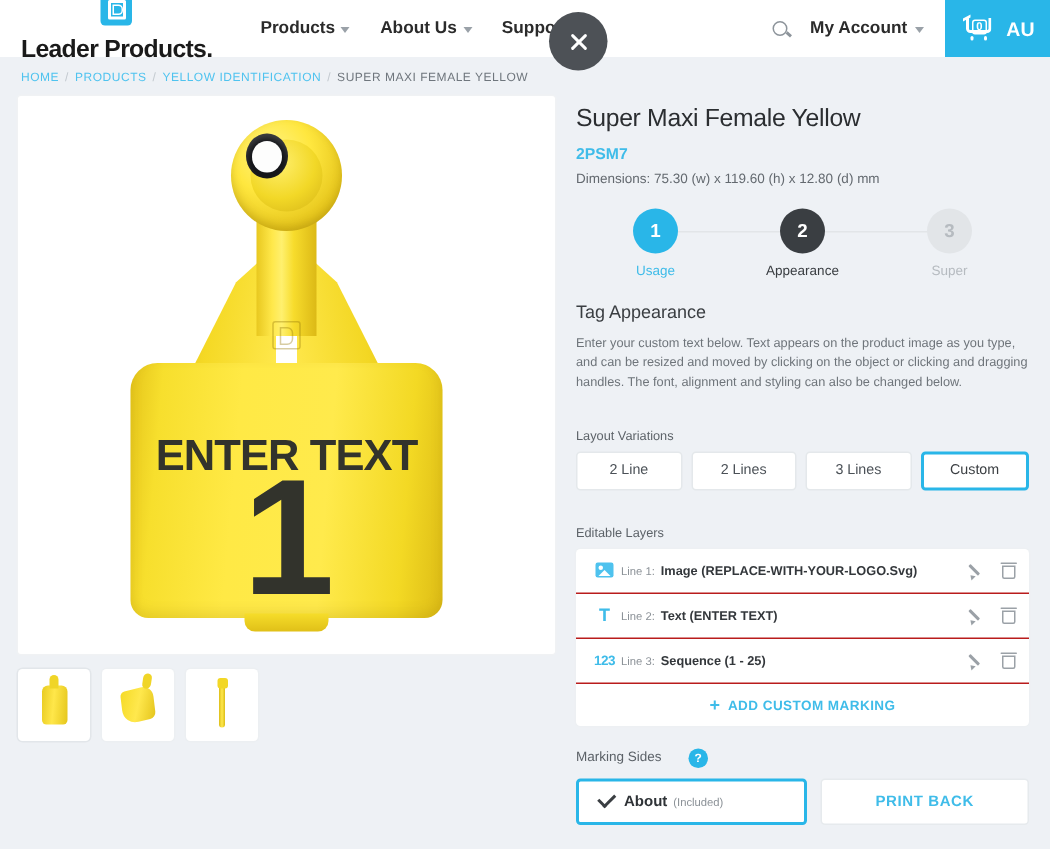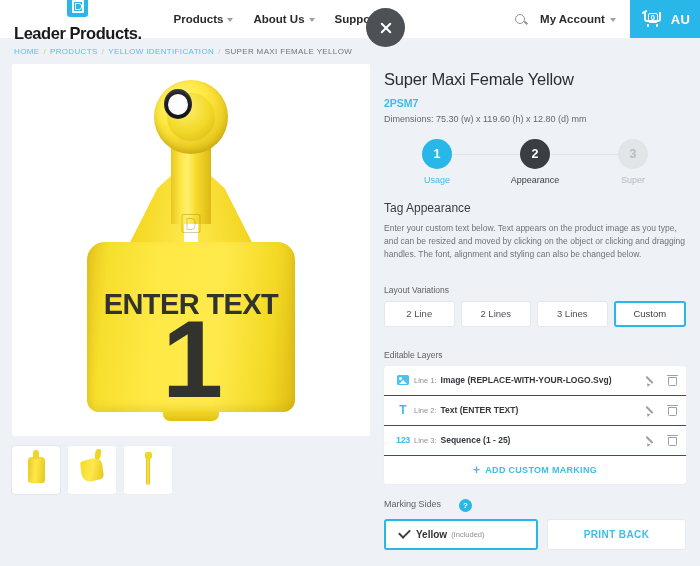--- a/index.html
+++ b/index.html
@@ -722,21 +722,21 @@
       </div>
     </div>
 
     <div class="ms-label-row">
       <span class="ms-label">Marking Sides</span>
       <span class="help-badge">?</span>
     </div>
     <div class="ms-row">
       <div class="ms-btn selected">
         <div class="tick"></div>
-        <span class="ms-main">Yellow</span>
+        <span class="ms-main">About</span>
         <span class="ms-sub">(Included)</span>
       </div>
       <div class="ms-btn">
         <span class="ms-alt">PRINT BACK</span>
       </div>
     </div>
 
   </div>
 </div>
 

